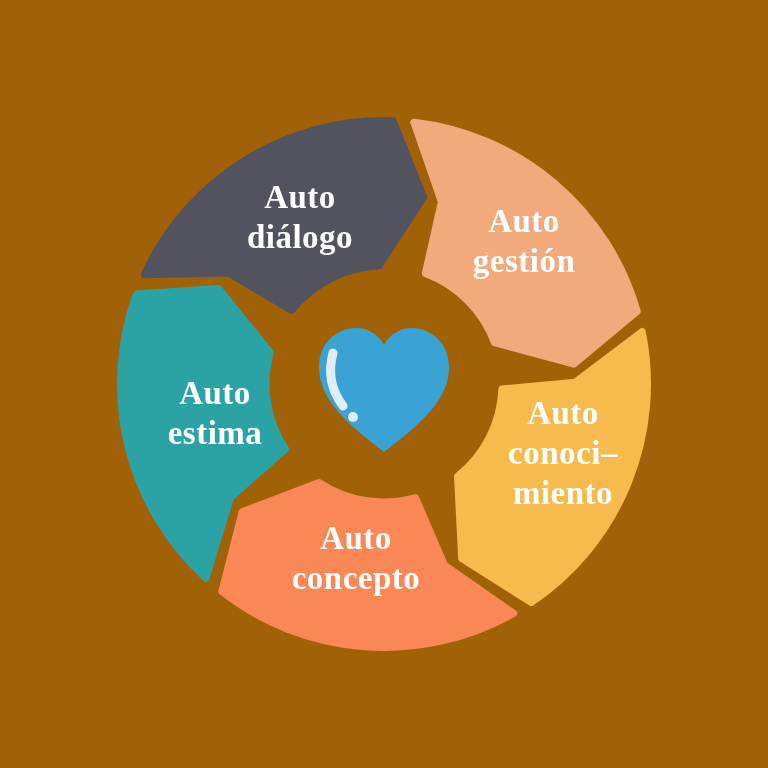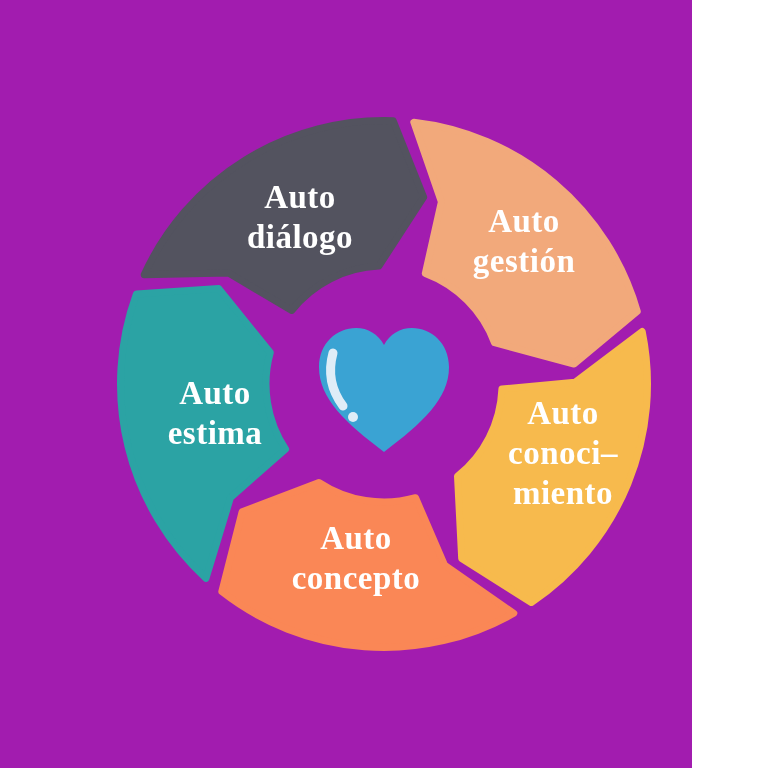--- a/index.html
+++ b/index.html
@@ -4,22 +4,22 @@
 <style>
   html, body { margin: 0; padding: 0; }
   body {
     width: 768px; height: 768px;
     background: #ffffff;
     font-family: "Liberation Serif", serif;
     overflow: hidden;
   }
   .stage {
     position: relative;
-    width: 692px; height: 768px;
-    background: #a21caf;
+    width: 768px; height: 768px;
+    background: #a16207;
   }
   .stage svg { position: absolute; left: 0; top: 0; }
   .labels { position: absolute; left: 0; top: 0; width: 768px; height: 768px; }
   .seg-label {
     position: absolute;
     transform: translate(-50%, -50%);
     color: #ffffff;
     font-family: "Liberation Serif", serif;
     font-weight: 700;
     font-size: 33px;

